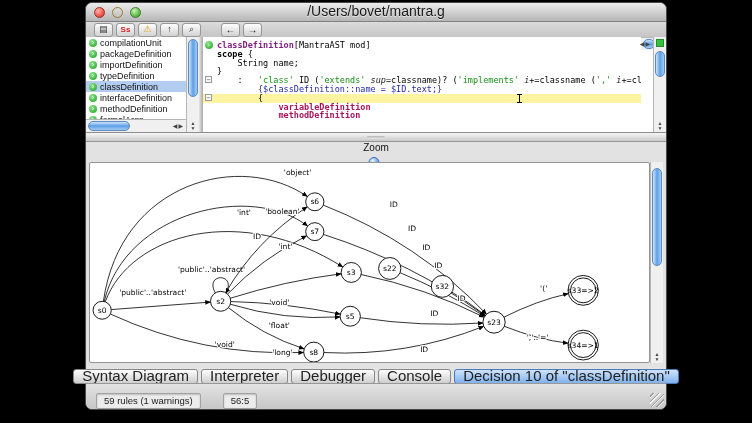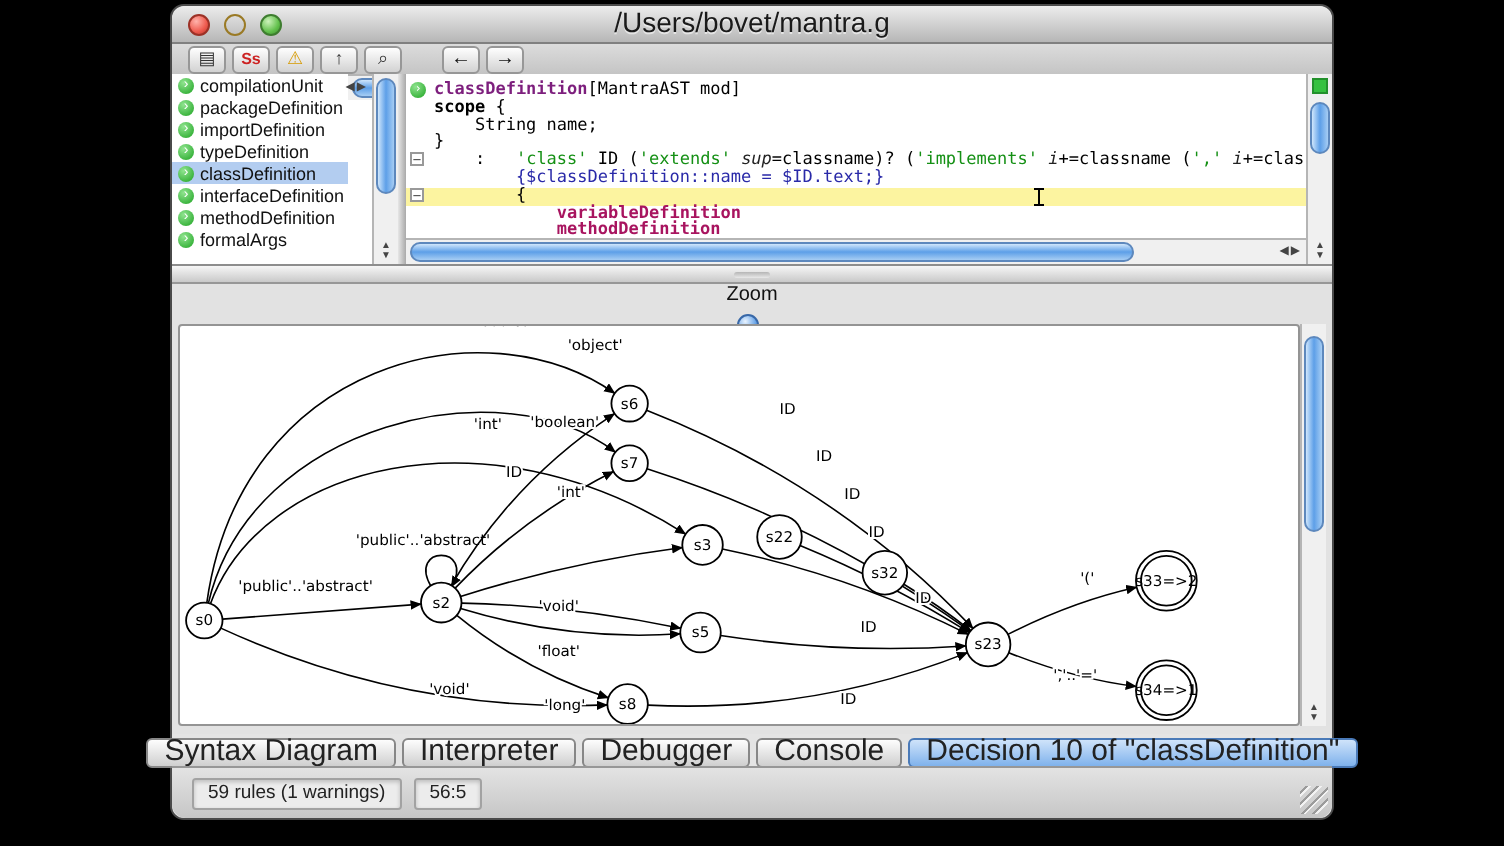--- a/index.html
+++ b/index.html
@@ -26,29 +26,29 @@
   .tbtn{min-width:15px;height:12px;border:1px solid #979797;border-radius:3px;
         background:linear-gradient(#fefefe,#d2d2d2);font-size:9px;line-height:11px;text-align:center;
         color:#333;padding:0 1px;cursor:default;}
   [data-name="syntax-coloring-button"]{color:#c22;font-weight:bold;font-size:8px;}
   [data-name="check-grammar-button"]{color:#d69a00;}
   [data-name="back-button"],[data-name="forward-button"]{font-weight:bold;color:#111;font-size:10px;}
 
   
   .top-pane{position:absolute;top:34px;left:0;right:0;height:96px;background:#fff;display:flex;
             border-bottom:1px solid #8d8d8d;box-sizing:border-box;overflow:hidden;}
-  .sidebar{width:100px;display:flex;overflow:hidden;}
+  .sidebar{width:100px;display:flex;flex-direction:column;overflow:hidden;}
   .rules-list{flex:1;overflow:hidden;}
   .rule-row{display:flex;align-items:center;gap:3px;height:11px;font-size:9px;padding-left:3px;white-space:nowrap;color:#111;}
   .rule-row.sel{background:#b3cdf0;}
   .rule-ico{width:8px;height:8px;border-radius:50%;flex:0 0 8px;
             background:radial-gradient(circle at 35% 30%,#8fe48f,#1ea321);color:#fff;font-size:7px;
             line-height:8px;text-align:center;}
   .vdivider{width:4px;background:linear-gradient(90deg,#e6e6e6,#a9a9a9);}
-  .editor{flex:1;display:flex;flex-direction:column;overflow:hidden;min-width:0;}
+  .editor{flex:1;display:flex;overflow:hidden;min-width:0;}
   .code-area{flex:1;overflow:hidden;position:relative;font-family:"DejaVu Sans Mono",monospace;
              font-size:8.5px;line-height:8.8px;padding:4px 0 0 0;}
   .code-line{position:relative;padding-left:14px;white-space:pre;height:8.8px;}
   .code-line.hl{background:#fcf4a0;}
   .gut{position:absolute;left:2px;top:0;width:8px;height:8px;text-align:center;}
   .gut.dot{background:radial-gradient(circle at 35% 30%,#8fe48f,#1ea321);border-radius:50%;color:#fff;font-size:6px;line-height:8px;}
   .gut.box{border:1px solid #999;background:#fff;color:#555;font-size:7px;line-height:6px;width:7px;height:7px;box-sizing:border-box;}
   .tk-p{color:#000;}
   .tk-r{color:#7d1f7d;font-weight:bold;}
   .tk-k{color:#000;font-weight:bold;}
@@ -97,22 +97,22 @@
 
   
   .tabs-row{position:absolute;top:364px;left:0;right:0;height:18px;display:flex;justify-content:center;
             align-items:center;gap:3px;}
   .tab{font-size:15px;height:13px;line-height:12px;padding:0 8px;border:1px solid #878787;border-radius:3px;
        background:linear-gradient(#fdfdfd,#cfcfcf);color:#222;white-space:nowrap;}
   .tab-sel{background:linear-gradient(#cfe3fa,#7fb2ec);border-color:#4a7ab8;}
 
   
   .status-bar{position:absolute;bottom:0;left:0;right:0;height:26px;border-top:1px solid #979797;
-              background:linear-gradient(#e3e3e3,#c6c6c6);border-radius:0 0 7px 7px;display:flex;align-items:center;
-              gap:6px;padding:0 10px;box-sizing:border-box;font-size:9.5px;color:#222;}
+              background:linear-gradient(#e3e3e3,#c6c6c6);border-radius:0 0 7px 7px;display:flex;align-items:flex-end;
+              gap:22px;padding:0 10px;box-sizing:border-box;font-size:9.5px;color:#222;}
   .stat-box{background:#ececec;border:1px solid #a2a2a2;border-radius:2px;box-shadow:inset 0 1px 2px rgba(0,0,0,.2);
             padding:1px 7px;height:12px;line-height:12px;}
   .grip{position:absolute;right:2px;bottom:2px;width:14px;height:14px;border-radius:0 0 6px 0;
         background:repeating-linear-gradient(135deg,rgba(0,0,0,0) 0 2px,#9b9b9b 2px 3px,#f2f2f2 3px 4px);}
 </style>
 </head>
 <body>
 
 <div class="stage" data-name="desktop">
   <div class="window" data-name="antlrworks-window">

